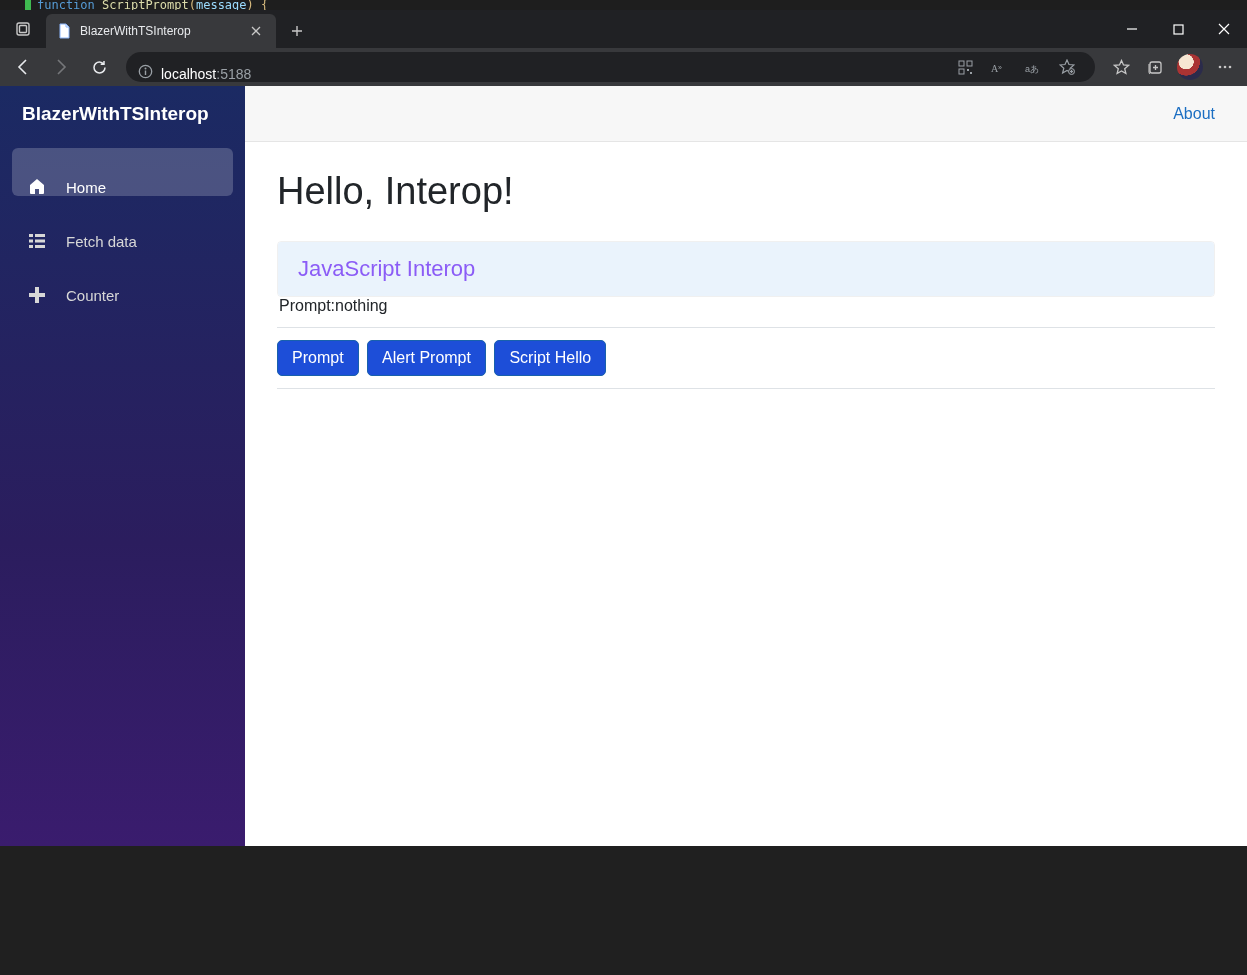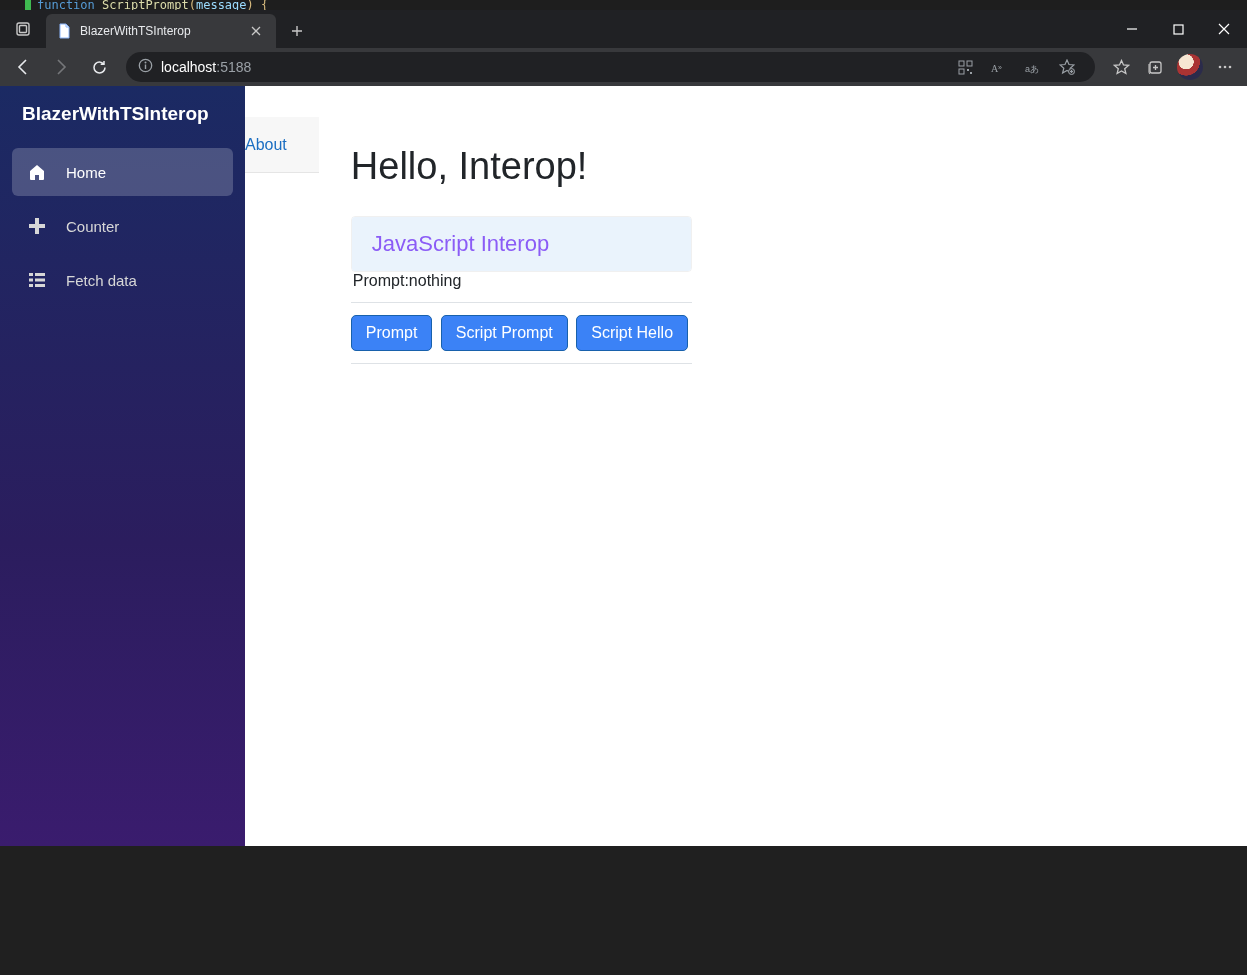--- a/index.html
+++ b/index.html
@@ -94,21 +94,21 @@
       padding: 0 6px;
       gap: 4px;
     }
     .nav-btn {
       width:34px;height:32px;border-radius:4px;
       display:flex;align-items:center;justify-content:center;cursor:pointer;
     }
     .nav-btn.disabled{opacity:.35;cursor:default;}
     .addr {
       flex:1;height:30px;background:#202124;border-radius:20px;
-      display:flex;align-items:center;padding:0 12px;gap:8px;
+      display:flex;align-items:flex-end;padding:0 12px;gap:8px;
       margin: 0 6px;
       color:#c7c7c7;font-size:14px;
     }
     .addr .url-host{color:#fff;}
     .addr .url-port{color:#9aa0a6;}
     .addr-actions{margin-left:auto;display:flex;gap:2px;}
     .addr-actions .addr-ic, .right-ic {
       width:32px;height:30px;border-radius:4px;
       display:flex;align-items:center;justify-content:center;cursor:pointer;
     }
@@ -133,29 +133,29 @@
       display:flex;flex-direction:column;
       flex-shrink:0;
     }
     .brand {
       height:56px; display:flex; align-items:center;
       padding-left:22px;font-size:19px;font-weight:600;color:#fff;
     }
     .nav { padding: 6px 12px; }
     .nav-item {
       height:48px;border-radius:6px;
-      display:flex;align-items:center;gap:18px;
+      display:flex;align-items:flex-end;gap:18px;
       padding:0 14px;color:#d7d7d7;font-size:15px;
       cursor:pointer; margin-bottom:6px;
     }
     .nav-item .nav-ic{width:22px;display:flex;align-items:center;justify-content:center;}
     .nav-item.active{background:rgba(255,255,255,.20);color:#fff;}
 
     .main {
-      flex:1;display:flex;flex-direction:row;min-width:0;margin-top:31px;
+      flex:1;display:flex;flex-direction:column;min-width:0;
     }
     .topbar {
       height:56px;border-bottom:1px solid #e5e5e5;background:#f7f7f7;
       display:flex;align-items:center;justify-content:flex-end;
       padding-right:32px;
     }
     .about-link{color:#1b6ec2;font-size:16px;cursor:pointer;}
 
     .content { padding: 28px 32px; }
     h1.page-title{font-size:38px;font-weight:400;color:#212529;margin-bottom:28px;}
@@ -167,21 +167,21 @@
       background:#eaf3fc;color:#8b5cf6;font-size:22px;
       padding:14px 20px;
     }
     .card-body{
       padding:12px 0px;color:#212529;font-size:16px;
       border-top:1px solid rgba(0,0,0,.04);
     }
     .card-body.nb{border-top:none;}
     .hr{border:none;border-top:1px solid #dee2e6;margin:12px 0;}
     .btn {
-      display:inline-block;background:#3b82f6;color:#fff;
+      display:inline-block;background:#1d4ed8;color:#fff;
       font-size:16px;padding:8px 14px;border-radius:5px;
       border:1px solid #1861ac;cursor:pointer;margin-right:4px;
     }
     .prompt-line{padding:0 2px;}
   </style>
 </head>
 <body>
 
 <div class="window">
 
@@ -325,59 +325,59 @@
           <span class="nav-ic">
             <svg width="20" height="20" viewBox="0 0 20 20">
                 <path d="M3 9l7-6 7 6v8a1 1 0 0 1-1 1h-4v-5H8v5H4a1 1 0 0 1-1-1z" fill="#fff"></path>
               </svg>
           </span>
           <span>Home</span>
         </div>
         <div class="nav-item">
           <span class="nav-ic">
             <svg width="18" height="18" viewBox="0 0 18 18">
-                <rect x="7" y="1" width="4" height="16" fill="#d7d7d7"></rect>
-                <rect x="1" y="7" width="16" height="4" fill="#d7d7d7"></rect>
-              </svg>
-          </span>
-          <span>Counter</span>
-        </div>
-        <div class="nav-item">
-          <span class="nav-ic">
-            <svg width="18" height="18" viewBox="0 0 18 18">
                 <rect x="1" y="2" width="4" height="3" fill="#d7d7d7"></rect>
                 <rect x="7" y="2" width="10" height="3" fill="#d7d7d7"></rect>
                 <rect x="1" y="7.5" width="4" height="3" fill="#d7d7d7"></rect>
                 <rect x="7" y="7.5" width="10" height="3" fill="#d7d7d7"></rect>
                 <rect x="1" y="13" width="4" height="3" fill="#d7d7d7"></rect>
                 <rect x="7" y="13" width="10" height="3" fill="#d7d7d7"></rect>
               </svg>
           </span>
           <span>Fetch data</span>
         </div>
+        <div class="nav-item">
+          <span class="nav-ic">
+            <svg width="18" height="18" viewBox="0 0 18 18">
+                <rect x="7" y="1" width="4" height="16" fill="#d7d7d7"></rect>
+                <rect x="1" y="7" width="16" height="4" fill="#d7d7d7"></rect>
+              </svg>
+          </span>
+          <span>Counter</span>
+        </div>
       </nav>
     </aside>
 
     <main class="main">
       <div class="topbar">
         <a class="about-link">About</a>
       </div>
 
       <div class="content">
         <h1 class="page-title">Hello, Interop!</h1>
 
         <div class="card">
           <div class="card-header">JavaScript Interop</div>
         </div>
         <div class="card-body nb prompt-line">
           <span>Prompt:</span><span>nothing</span>
         </div>
         <hr class="hr">
         <div>
           <button class="btn">Prompt</button>
-          <button class="btn">Script Prompt</button>
+          <button class="btn">Alert Prompt</button>
           <button class="btn">Script Hello</button>
         </div>
         <hr class="hr">
       </div>
     </main>
   </div>
 </div>
 
 </body></html>

